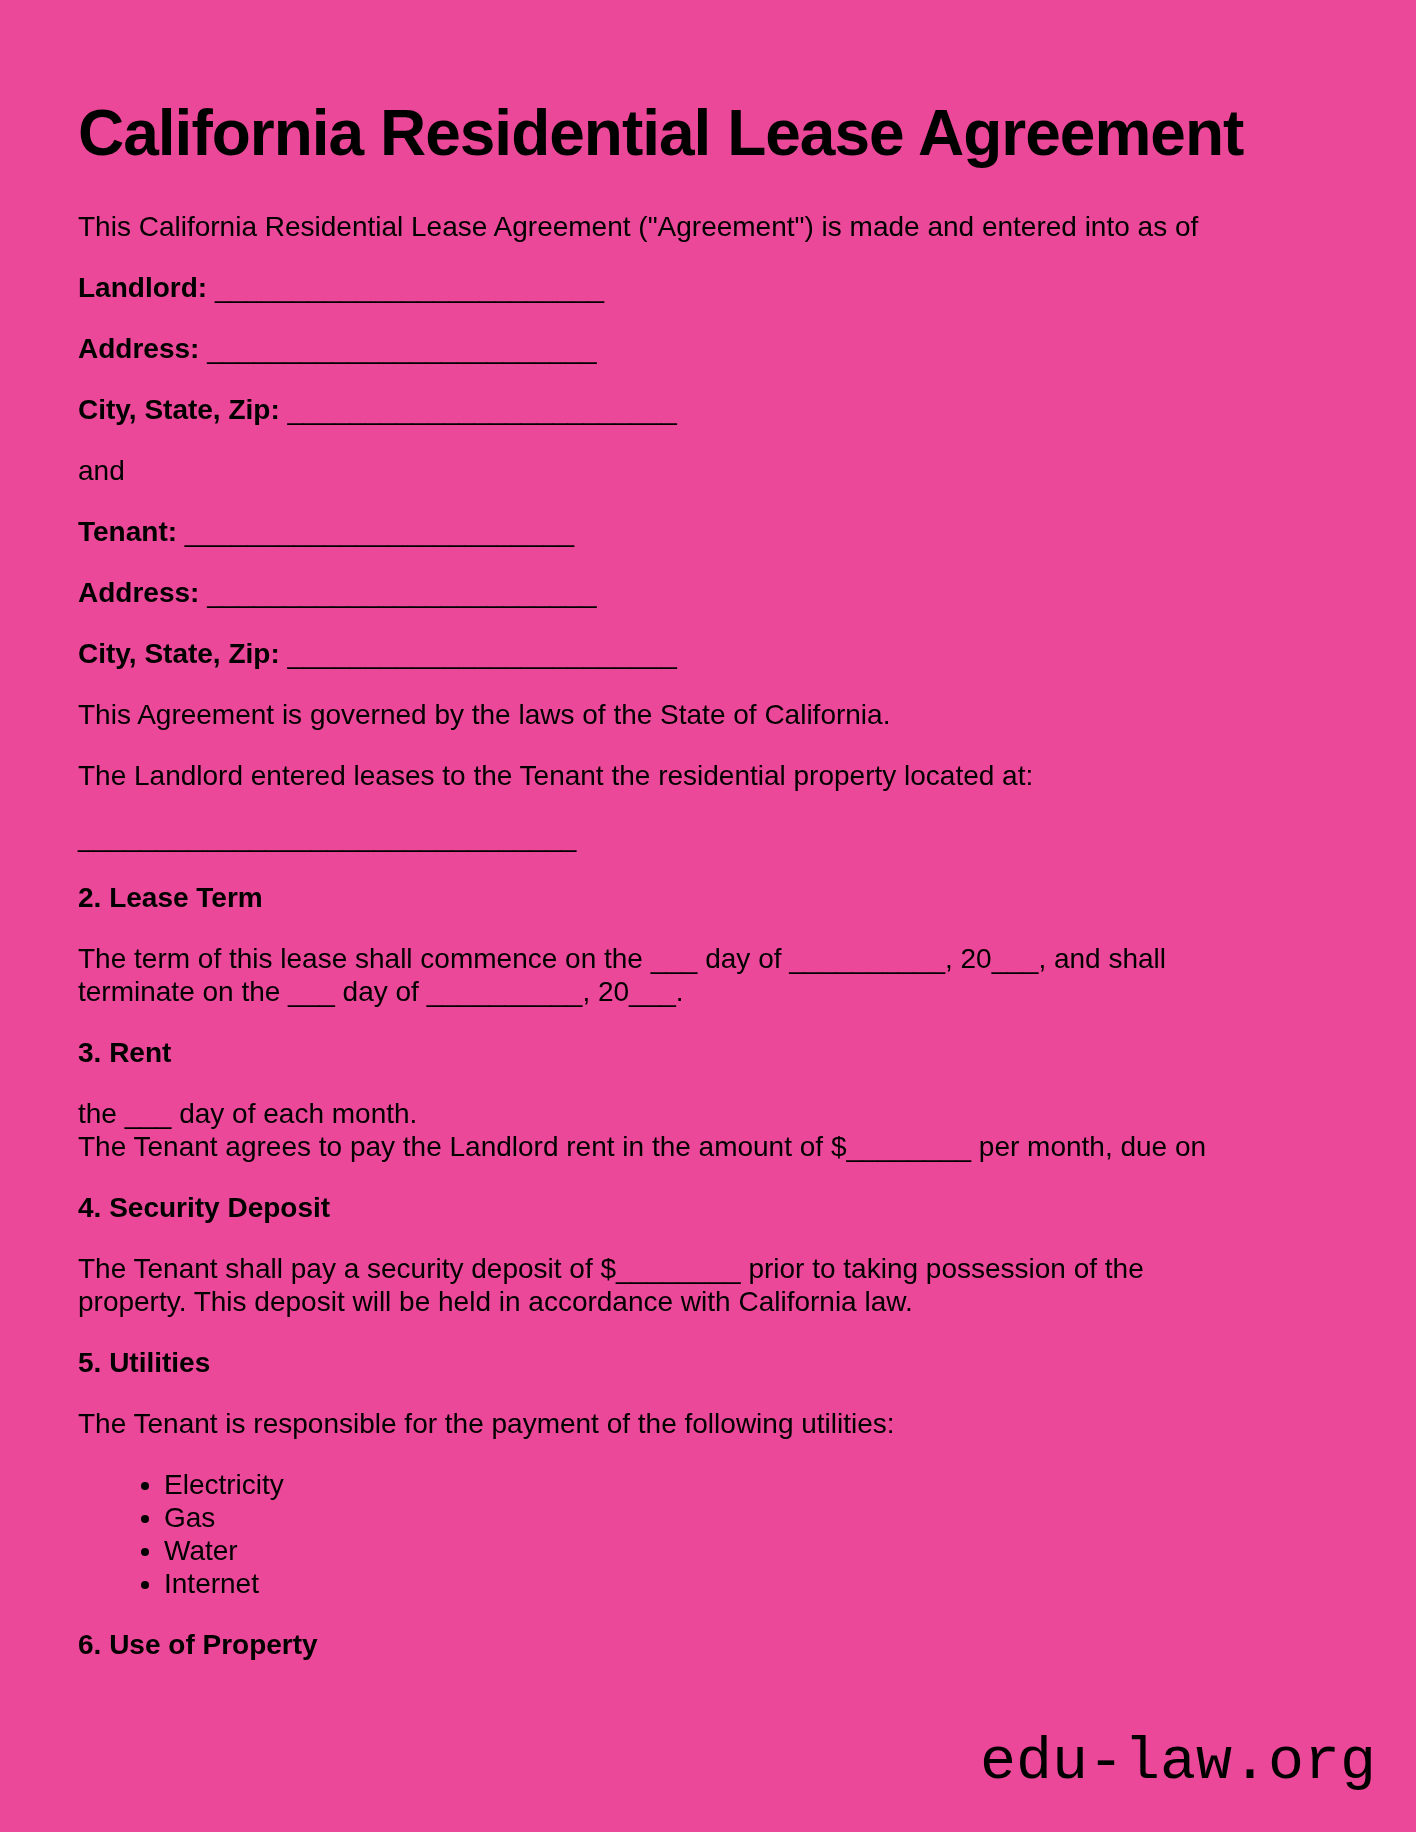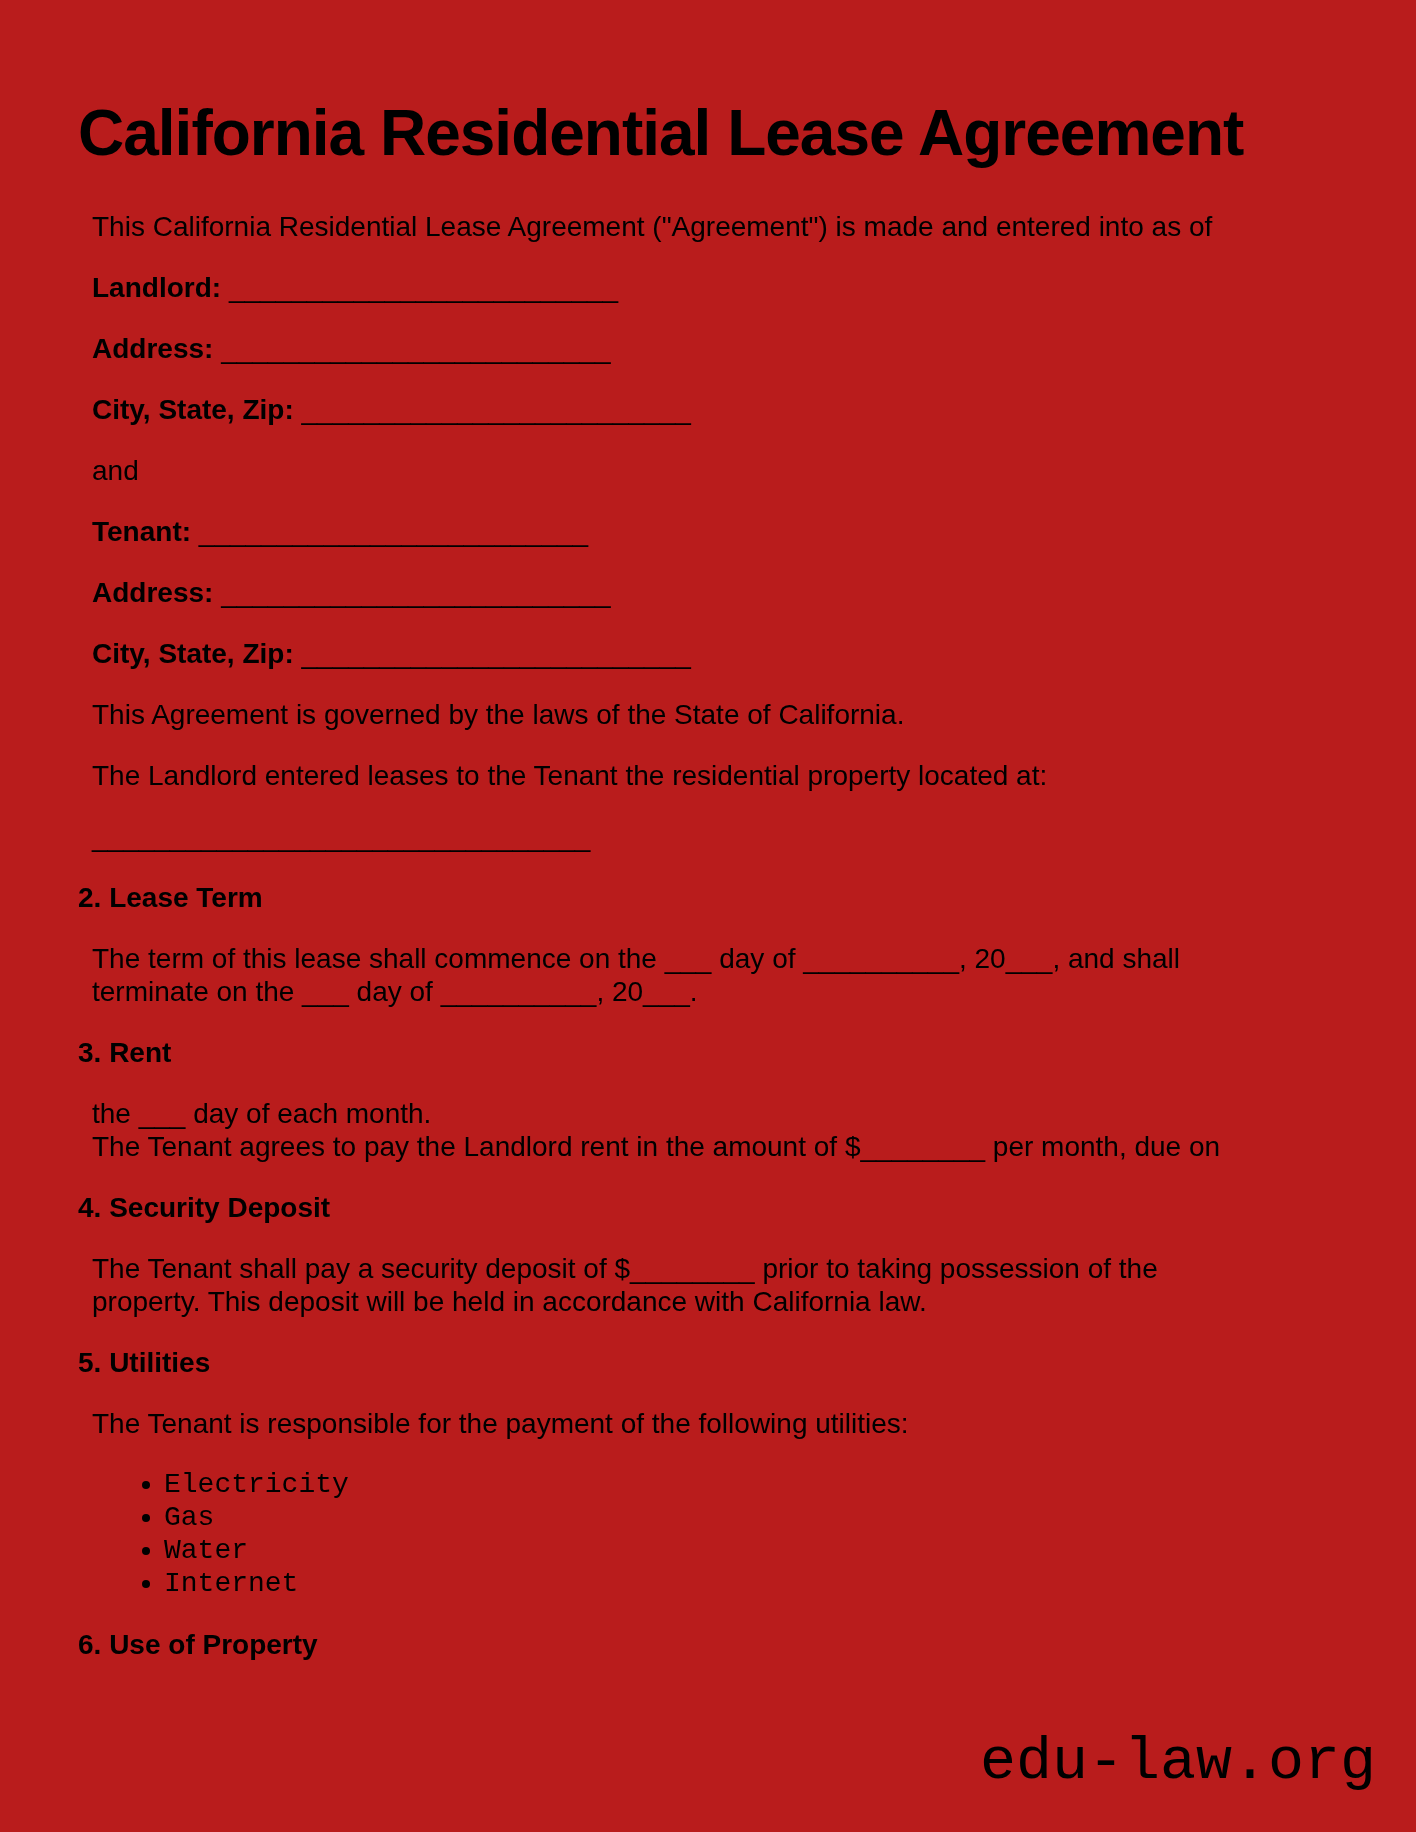--- a/index.html
+++ b/index.html
@@ -2,50 +2,49 @@
 <html><head>
 <meta charset="utf-8">
 <style>
   html, body { margin: 0; padding: 0; background: #ffffff; }
   .page {
     position: relative;
     width: 1416px;
     height: 1832px;
     box-sizing: border-box;
     padding: 56px 78px;
-    background: #b91c1c;
+    background: #ec4899;
     color: #000000;
     font-family: "Liberation Sans", sans-serif;
     font-size: 28px;
     line-height: 33px;
     overflow: hidden;
   }
   h1 {
     font-size: 64px;
     line-height: 74px;
     font-weight: bold;
     margin: 40px 0 40px 0;
     letter-spacing: -1px;
     white-space: nowrap;
   }
-  p { margin: 28px 14px; }
+  p { margin: 28px 0; }
   h2 {
     font-size: 28px;
     line-height: 33px;
     font-weight: bold;
     margin: 28px 0;
   }
   .line { display: block; white-space: pre; }
   .blank { white-space: pre; }
   strong { font-weight: bold; }
   ul {
     margin: 16px 0;
     padding-left: 86px;
     list-style-type: disc;
-    font-family: Liberation Mono, monospace;
   }
   li { line-height: 33px; }
   .watermark {
     position: absolute;
     top: 1732px;
     right: 40px;
     font-family: "Liberation Mono", monospace;
     font-size: 60px;
     line-height: 60px;
     color: #000000;

